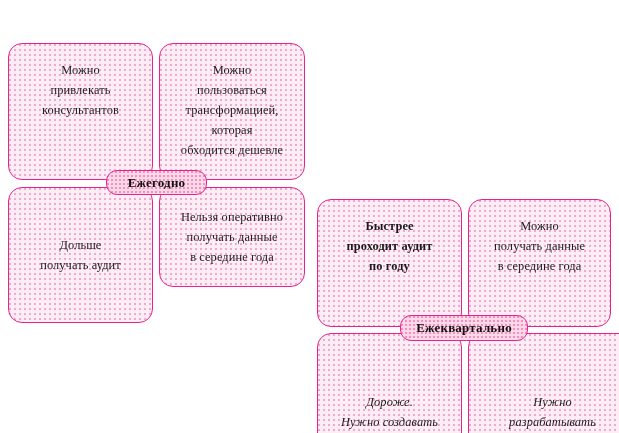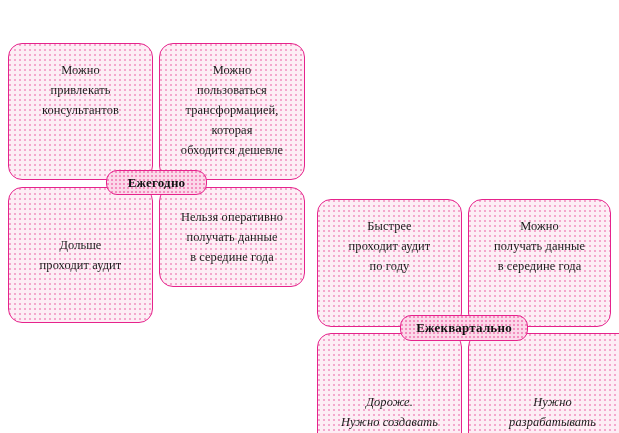--- a/index.html
+++ b/index.html
@@ -90,34 +90,34 @@
   <div class="box v-upper" style="left:159px; top:3px; width:146px; height:137px;">
     <div class="box-text">Можно
 пользоваться
 трансформацией,
 которая
 обходится дешевле</div>
   </div>
 
   <div class="box" style="left:8px; top:147px; width:145px; height:136px;">
     <div class="box-text">Дольше
-проходит аудит</div>
+получать аудит</div>
   </div>
 
   <div class="box" style="left:159px; top:147px; width:146px; height:100px;">
     <div class="box-text">Нельзя оперативно
 получать данные
 в середине года</div>
   </div>
 
   <div class="badge" style="left:106px; top:130px; width:101px; height:25px;">
     <span class="badge-text">Ежегодно</span>
   </div>
 
-  <div class="box v-upper" style="left:317px; top:159px; width:145px; height:128px;">
+  <div class="box v-upper" style="left:317px; top:159px; width:145px; height:128px;font-weight:bold;">
     <div class="box-text">Быстрее
 проходит аудит
 по году</div>
   </div>
 
   <div class="box v-upper" style="left:468px; top:159px; width:143px; height:128px;">
     <div class="box-text">Можно
 получать данные
 в середине года</div>
   </div>

